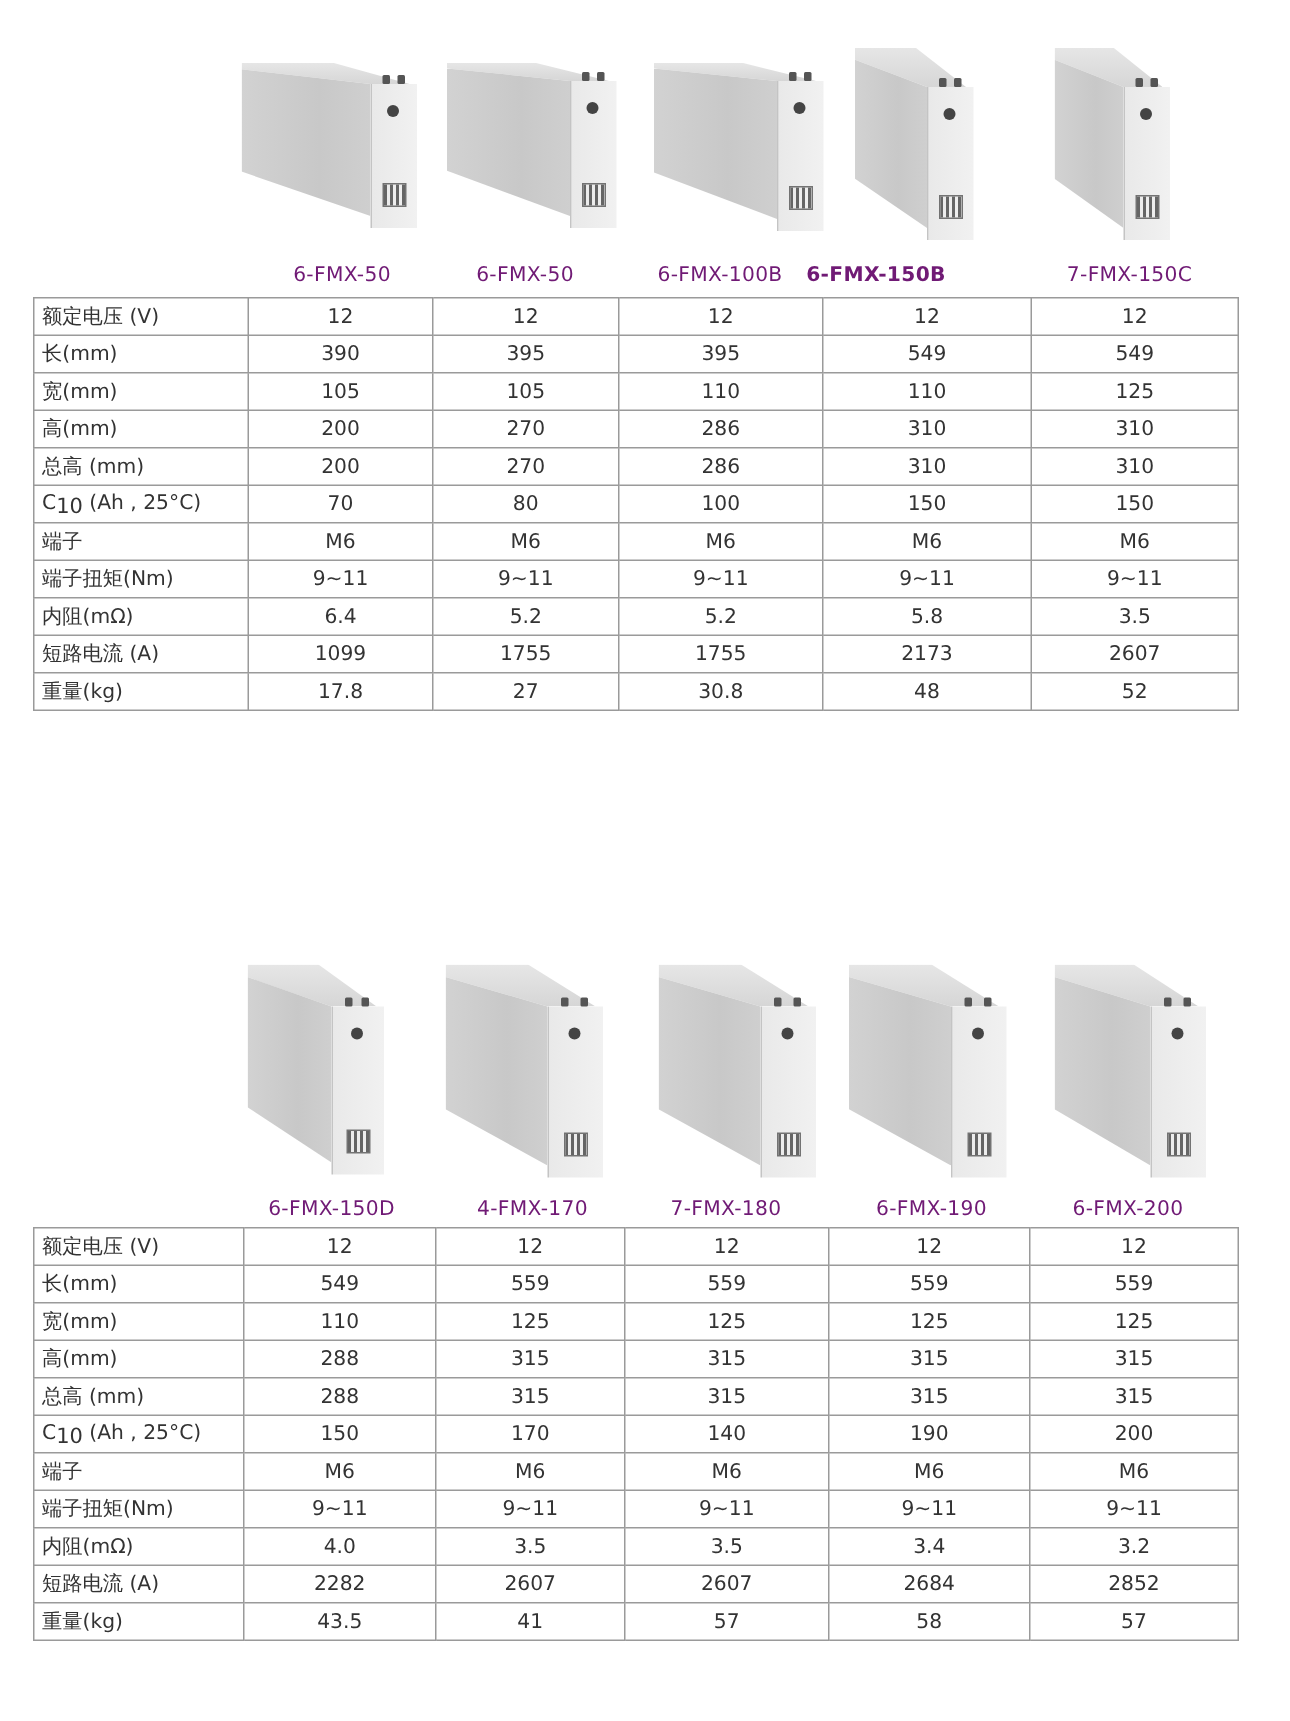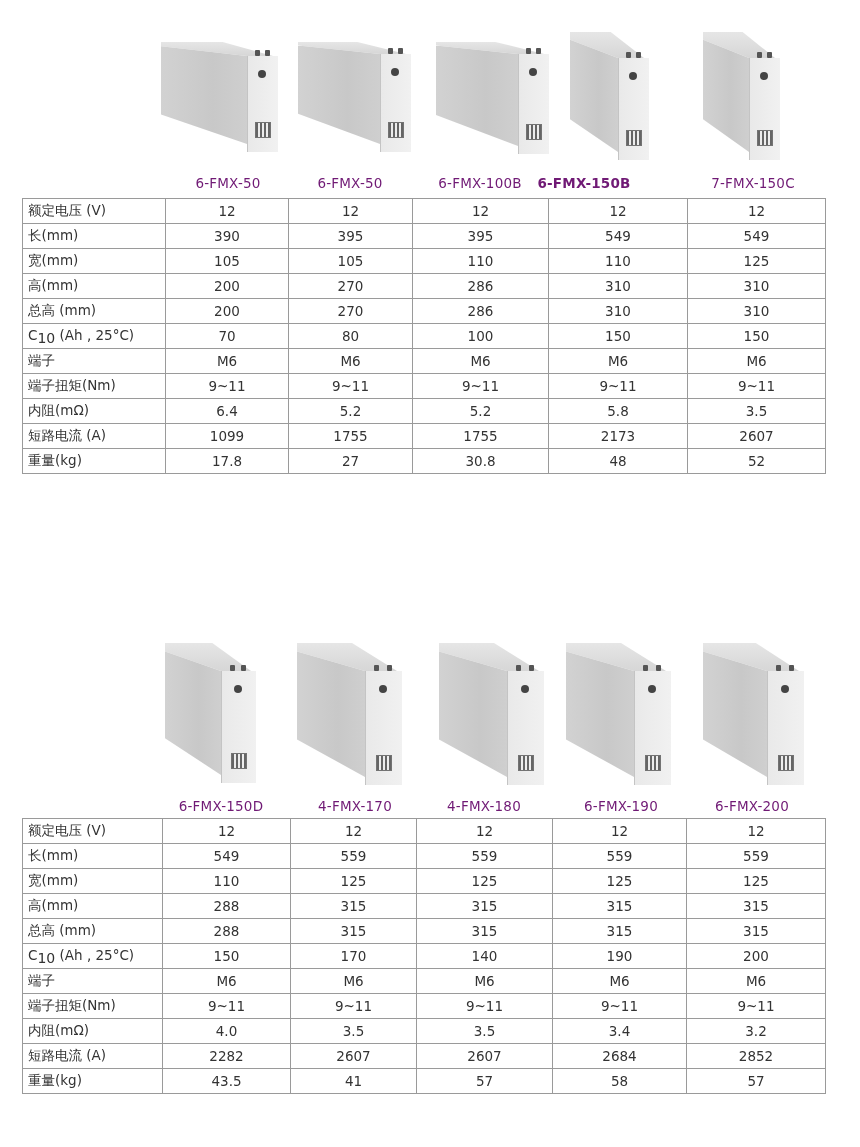--- a/index.html
+++ b/index.html
@@ -224,21 +224,21 @@
         <div class="bat-front" style="left: 64px; top: 28px; width: 36px; height: 114px;"></div>
         <div class="term" style="left: 73px; top: 22px;"></div>
         <div class="term" style="left: 85.6px; top: 22px;"></div>
         <div class="logo-dot" style="left: 78px; top: 42px;"></div>
         <div class="grid-mark" style="left: 75px; top: 112px;"></div>
       </div>
     </div>
   <div id="labels2">
       <div class="model-label" style="left: 221px; top: 798px;">6-FMX-150D</div>
       <div class="model-label" style="left: 355px; top: 798px;">4-FMX-170</div>
-      <div class="model-label" style="left: 484px; top: 798px;">4-FMX-180</div>
+      <div class="model-label" style="left: 484px; top: 798px;">7-FMX-180</div>
       <div class="model-label" style="left: 621px; top: 798px;">6-FMX-190</div>
       <div class="model-label" style="left: 752px; top: 798px;">6-FMX-200</div>
     </div>
   <table class="spec" id="table2" style="top:818px;">
     <colgroup>
         <col style="width:140px">
         <col style="width:128px">
         <col style="width:126px">
         <col style="width:136px">
         <col style="width:134px">

